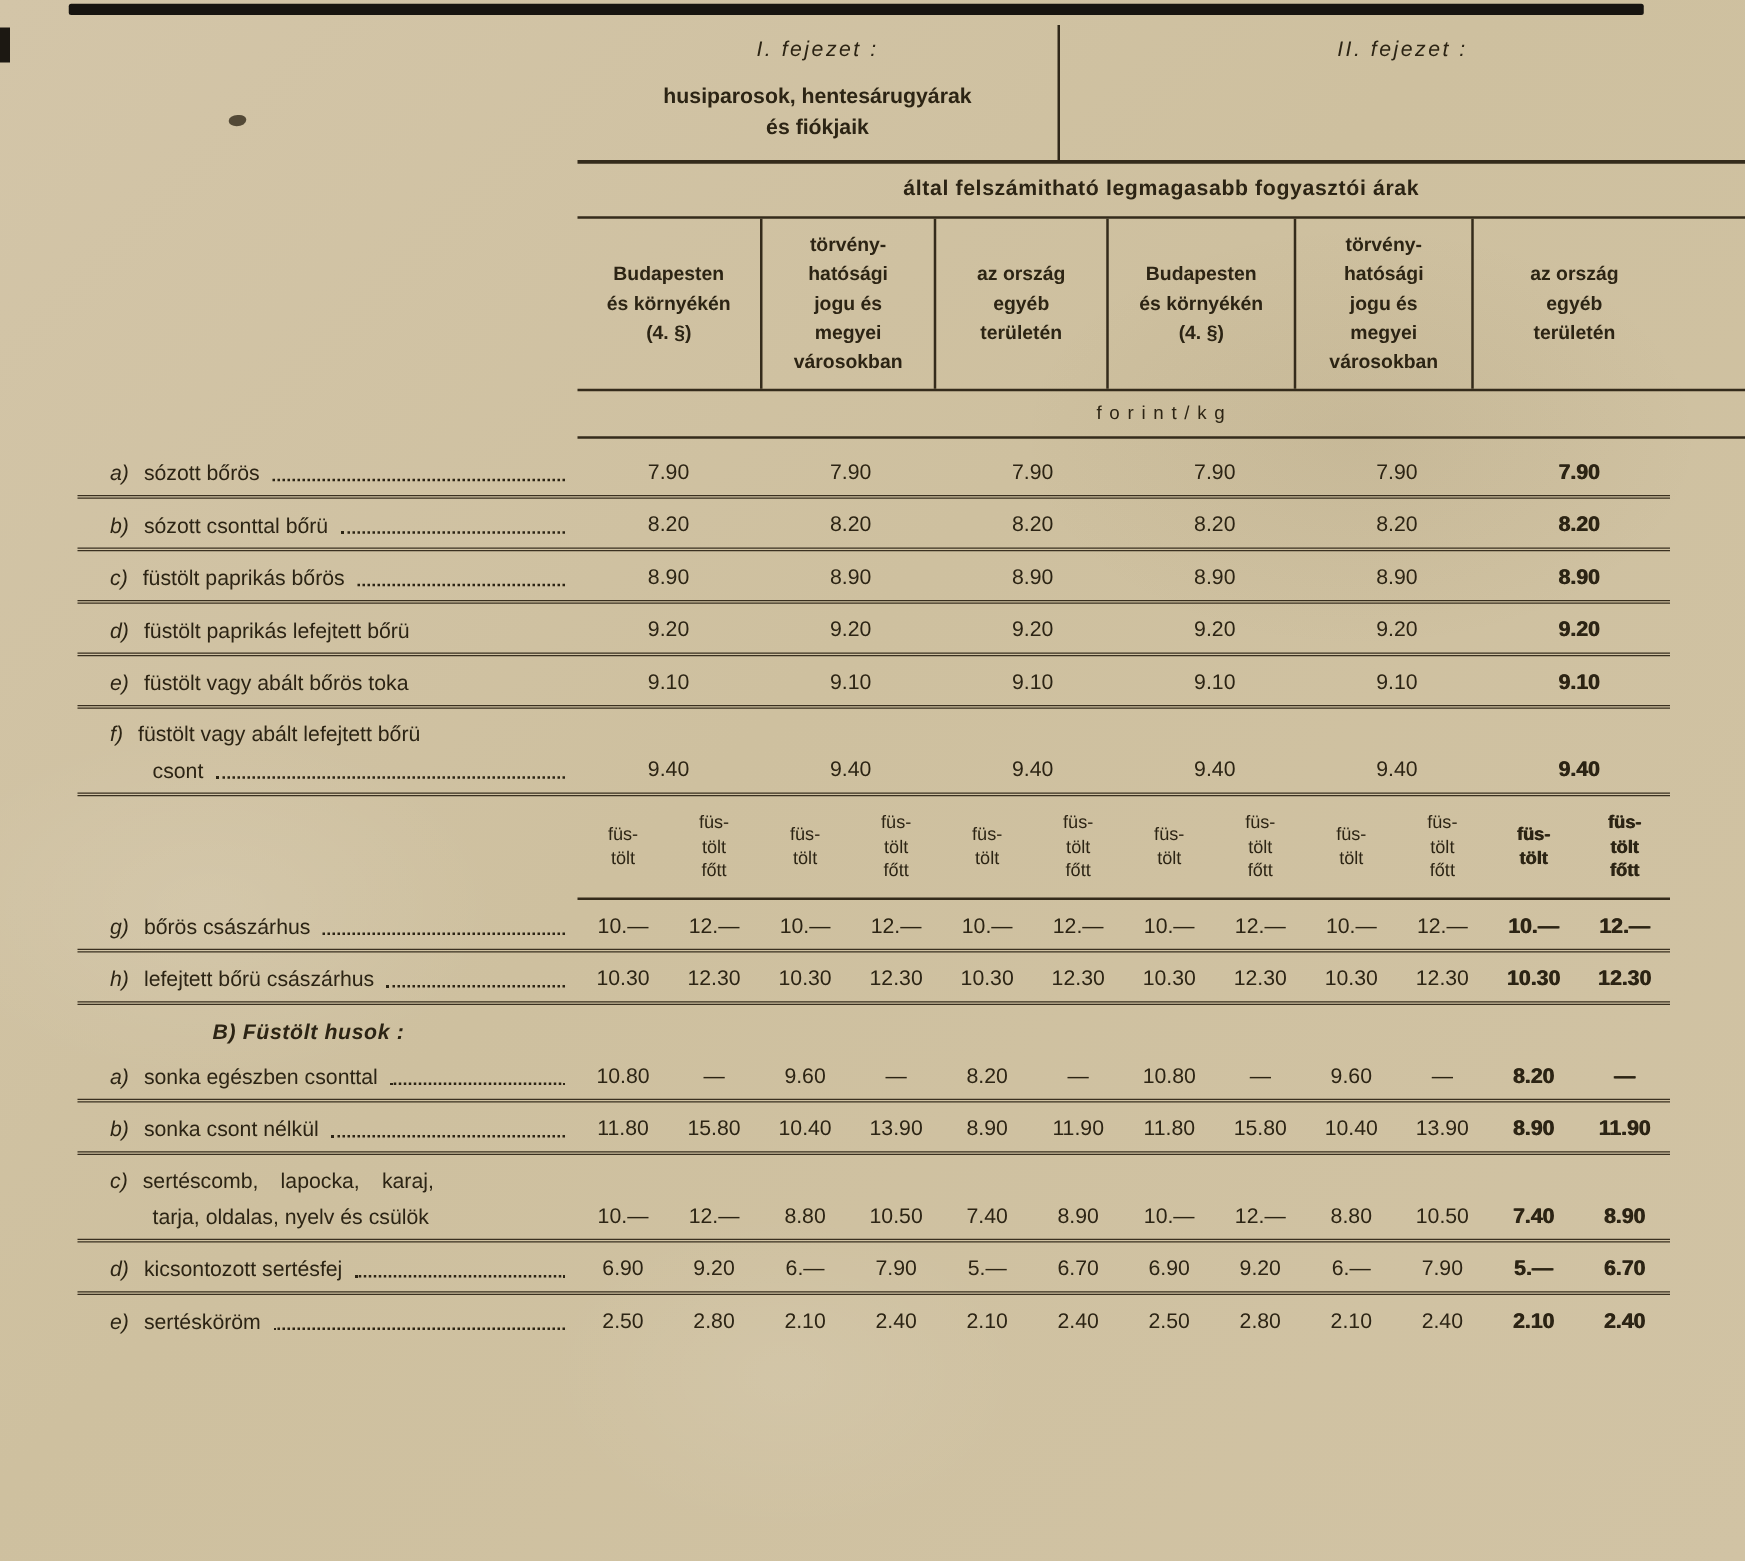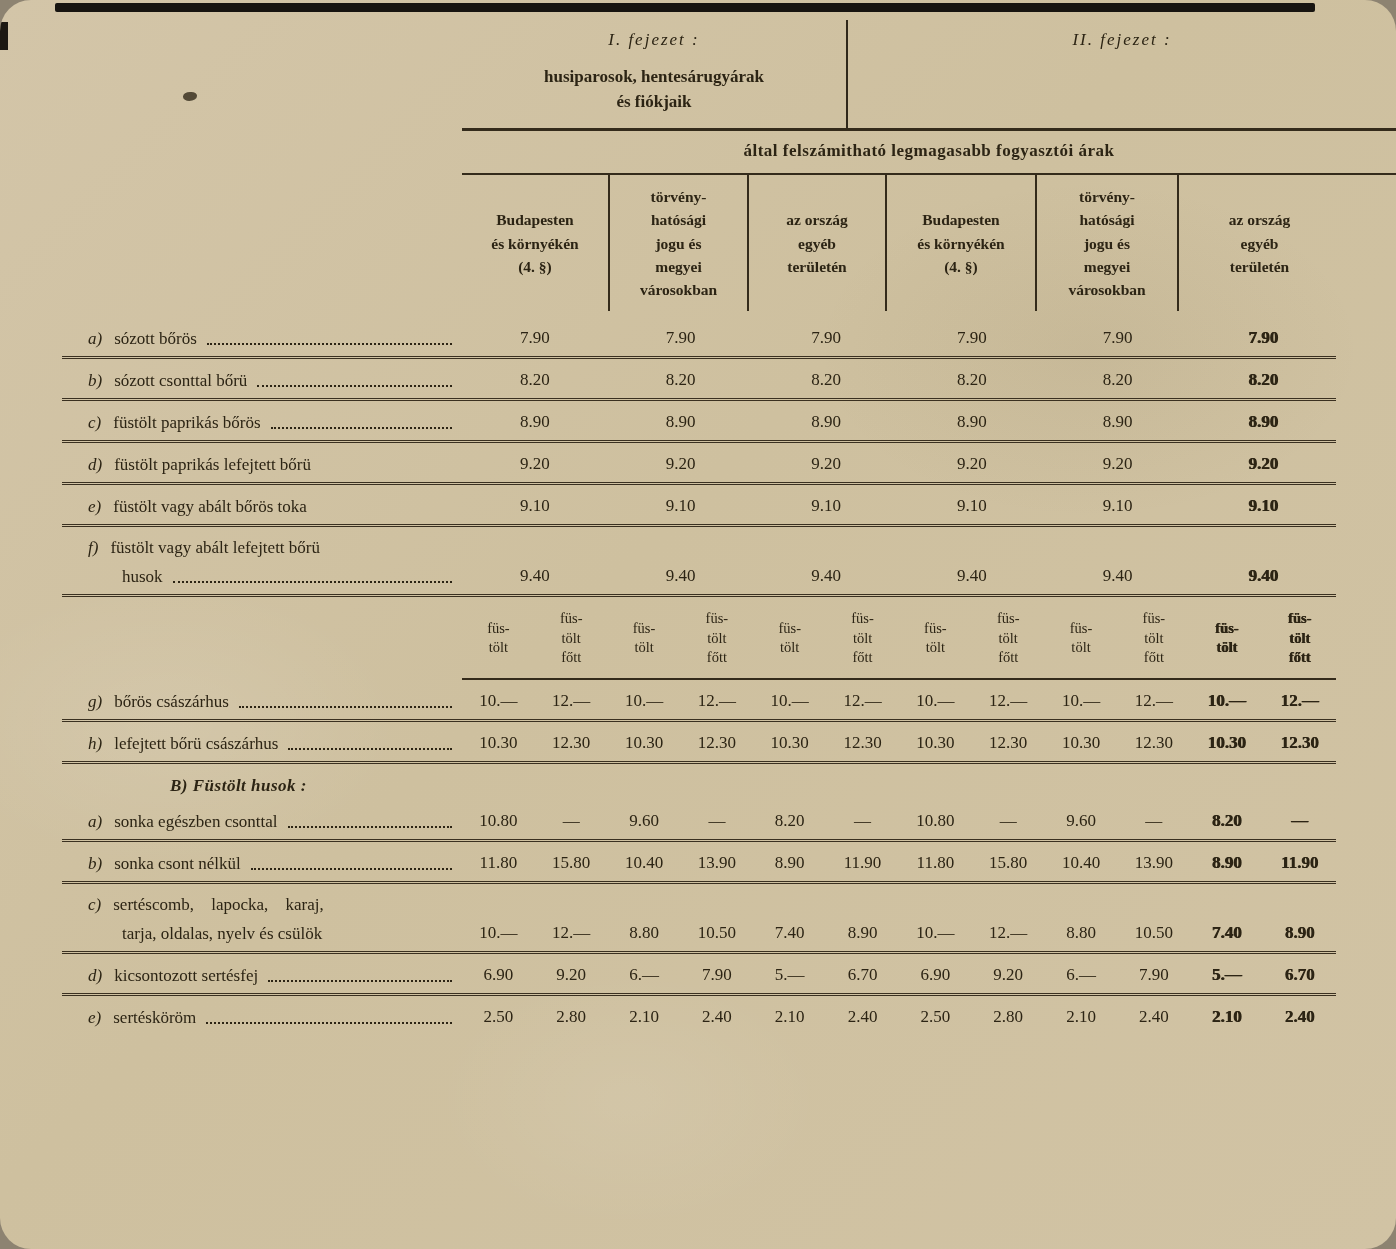--- a/index.html
+++ b/index.html
@@ -4,23 +4,22 @@
 <style>
   * { margin:0; padding:0; box-sizing:border-box; }
   html,body { background:#8d8371; }
   .sheet{
     position:relative; width:1396px; height:1249px; overflow:hidden;
     background:
       radial-gradient(ellipse 360px 220px at 12% 58%, rgba(255,255,255,.09), transparent 65%),
       radial-gradient(ellipse 420px 260px at 78% 28%, rgba(110,92,55,.08), transparent 65%),
       radial-gradient(ellipse 300px 200px at 45% 88%, rgba(255,255,255,.07), transparent 65%),
       linear-gradient(135deg,#d3c5a8 0%, #cec09f 45%, #d1c3a4 100%);
-    font-family:Liberation Serif, serif;
+    font-family:Liberation Sans, sans-serif;
     color:#2c2414;
-    border-radius:31px;
   }
   .topbar{ position:absolute; left:55px; top:3px; width:1260px; height:9px; background:#171410; border-radius:2px; }
   .edge-mark{ position:absolute; left:0; top:22px; width:8px; height:28px; background:#1c1812; }
   .smudge-dot{ position:absolute; left:183px; top:92px; width:14px; height:9px; border-radius:50% 40% 55% 45%; background:rgba(40,32,18,.75); }
 
   
   .chapters{ margin:20px 0 0 462px; width:934px; display:flex; align-items:stretch; }
   .ch{ text-align:center; padding:10px 14px 14px; }
   .ch1{ width:423px; }
   .ch2{ width:607px; border-left:2px solid #30281a; }
@@ -117,20 +116,21 @@
       <div class="colcell w4">törvény-
 hatósági
 jogu és
 megyei
 városokban</div>
       <div class="colcell w5">az ország
 egyéb
 területén</div>
     </div>
 
+  <div class="unit-band">f o r i n t / k g</div>
 
   <div class="tbody" id="tablebody">
       <div class="trow">
         <div class="rlabel">
           <span class="rletter">a)</span>
           <span class="ltext">sózott bőrös</span>
           <span class="dots"></span>
         </div>
         <div class="vals">
           <span class="vcell">7.90</span>
@@ -200,21 +200,21 @@
         </div>
       </div>
       <div class="trow">
         <div class="rlabel">
           <div class="lblwrap">
             <div class="l1">
               <span class="rletter">f)</span>
               <span class="ltext">füstölt vagy abált lefejtett bőrü</span>
             </div>
             <div class="l2">
-              <span class="ltext">husok</span>
+              <span class="ltext">csont</span>
               <span class="dots"></span>
             </div>
           </div>
         </div>
         <div class="vals">
           <span class="vcell">9.40</span>
           <span class="vcell">9.40</span>
           <span class="vcell">9.40</span>
           <span class="vcell">9.40</span>
           <span class="vcell">9.40</span>

